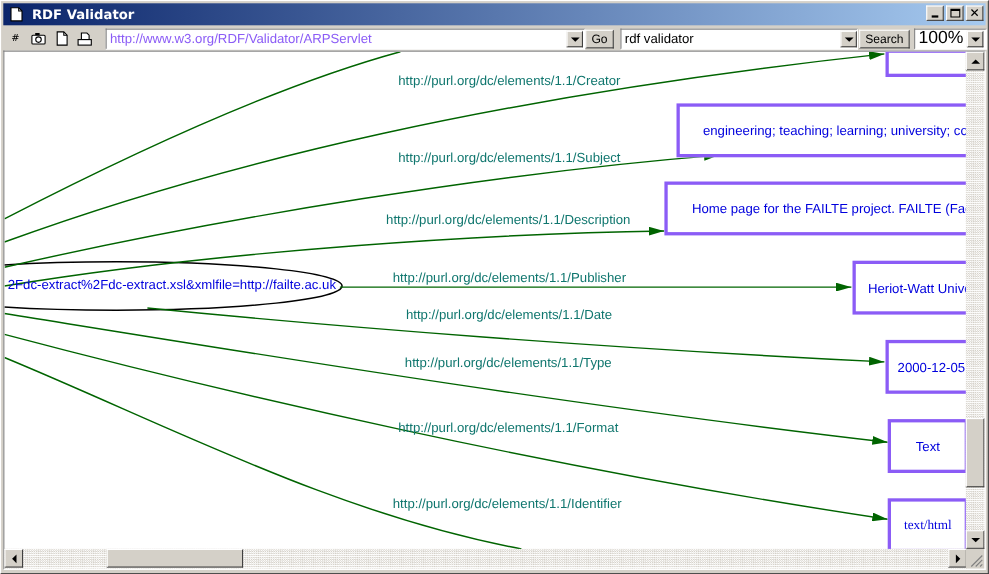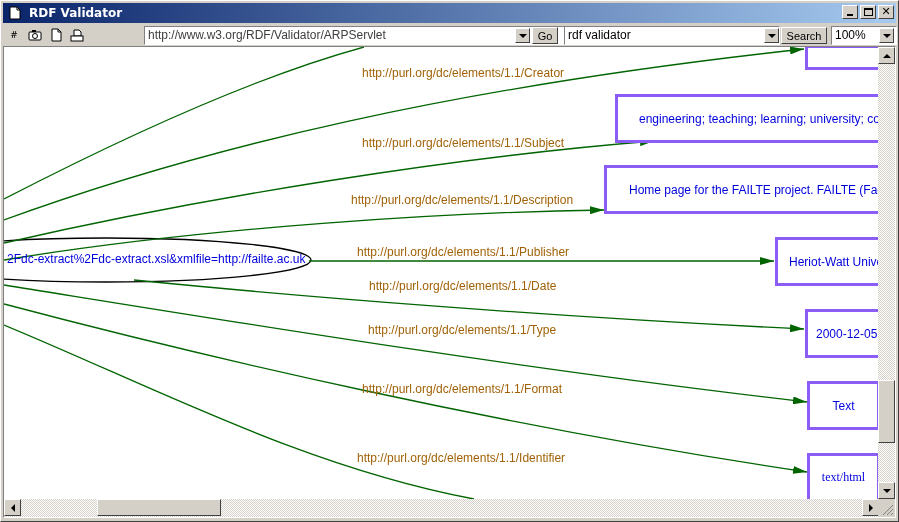--- a/index.html
+++ b/index.html
@@ -7,40 +7,40 @@
   .window { position: absolute; left: 0; top: 0; width: 899px; height: 522px; background: #d4d0c8; border: 1px solid #ffffff; border-right-color: #404040; border-bottom-color: #404040; }
   .titlebar { position: absolute; left: 2px; top: 2px; width: 893px; height: 20px; background: linear-gradient(to right, #0a246a, #a6caf0); display: flex; align-items: center; }
   .title-icon { width: 12px; height: 14px; margin-left: 6px; position: relative; }
   .title-icon svg { display: block; }
   .title-text { color: #fff; font-weight: bold; font-size: 12px; margin-left: 8px; font-family: "DejaVu Sans", sans-serif; }
   .win-btns { position: absolute; right: 2px; top: 2px; display: flex; gap: 0; }
   .win-btn { width: 16px; height: 14px; background: #d4d0c8; border: 1px solid; border-color: #fff #404040 #404040 #fff; display: flex; align-items: center; justify-content: center; font-size: 10px; font-weight: bold; color: #000; margin-left: 2px; }
   .win-btn:first-child { margin-left: 0; }
   .toolbar { position: absolute; left: 2px; top: 23px; width: 893px; height: 22px; display: flex; align-items: center; }
   .tb-icon { width: 18px; height: 18px; display: flex; align-items: center; justify-content: center; margin-left: 3px; }
-  .url-box { position: absolute; left: 93px; top: 2px; width: 436px; height: 19px; background: #fff; border: 1px solid; border-color: #808080 #fff #fff #808080; font-size: 12px; padding-left: 3px; line-height: 16px; color: #404040; margin-left: 48px; }
+  .url-box { position: absolute; left: 93px; top: 2px; width: 436px; height: 19px; background: #fff; border: 1px solid; border-color: #808080 #fff #fff #808080; font-size: 12px; padding-left: 3px; line-height: 16px; color: #8b5cf6; }
   .dd-btn { position: absolute; width: 15px; height: 15px; background: #d4d0c8; border: 1px solid; border-color: #fff #404040 #404040 #fff; display: flex; align-items: center; justify-content: center; }
   .dd-arrow { width: 0; height: 0; border-left: 4px solid transparent; border-right: 4px solid transparent; border-top: 4px solid #000; }
   .tb-button { position: absolute; height: 17px; background: #d4d0c8; border: 1px solid; border-color: #fff #404040 #404040 #fff; font-size: 11px; display: flex; align-items: center; justify-content: center; color: #000; text-align: right; }
   .search-box { position: absolute; left: 561px; top: 2px; width: 216px; height: 19px; background: #fff; border: 1px solid; border-color: #808080 #fff #fff #808080; font-size: 12px; padding-left: 3px; line-height: 16px; }
-  .zoom-box { position: absolute; left: 828px; top: 2px; width: 66px; height: 19px; background: #fff; border: 1px solid; border-color: #808080 #fff #fff #808080; font-size: 12px; padding-left: 3px; line-height: 16px; }
+  .zoom-box { position: absolute; left: 828px; top: 2px; width: 66px; height: 19px; background: #fff; border: 1px solid; border-color: #808080 #fff #fff #808080; font-size: 16px; padding-left: 3px; line-height: 16px; }
   .canvas-frame { position: absolute; left: 2px; top: 45px; width: 893px; height: 472px; border: 1px solid; border-color: #808080 #fff #fff #808080; background: #fff; overflow: hidden; }
   .graph { position: absolute; left: 0; top: 0; width: 875px; height: 452px; overflow: hidden; }
   .graph svg { position: absolute; left: 0; top: 0; }
   .vscroll { position: absolute; right: 0; top: 0; width: 17px; height: 452px; background: repeating-conic-gradient(#d4d0c8 0 25%, #fff 0 50%) 0 0/2px 2px; }
   .hscroll { position: absolute; left: 0; bottom: 0; width: 875px; height: 18px; background: repeating-conic-gradient(#d4d0c8 0 25%, #fff 0 50%) 0 0/2px 2px; }
   .sb-btn { position: absolute; width: 17px; height: 17px; background: #d4d0c8; border: 1px solid; border-color: #fff #404040 #404040 #fff; display: flex; align-items: center; justify-content: center; }
   .sb-thumb { position: absolute; background: #d4d0c8; border: 1px solid; border-color: #fff #404040 #404040 #fff; }
   .corner { position: absolute; right: 0; bottom: 0; width: 17px; height: 18px; background: #d4d0c8; }
   .tri-up { width:0;height:0;border-left:4px solid transparent;border-right:4px solid transparent;border-bottom:4px solid #000; }
   .tri-down { width:0;height:0;border-left:4px solid transparent;border-right:4px solid transparent;border-top:4px solid #000; }
   .tri-left { width:0;height:0;border-top:4px solid transparent;border-bottom:4px solid transparent;border-right:4px solid #000; }
   .tri-right { width:0;height:0;border-top:4px solid transparent;border-bottom:4px solid transparent;border-left:4px solid #000; }
   .node-box { position: absolute; border: 3px solid #8b5cf6; background: #fff; display: flex; align-items: center; justify-content: center; font-size: 12px; color: #0000dd; white-space: nowrap; overflow: hidden; }
-  .edge-label { position: absolute; font-size: 12px; color: #a16207; white-space: nowrap; }
+  .edge-label { position: absolute; font-size: 12px; color: #0f766e; white-space: nowrap; }
   .subject-label { position: absolute; left: 3px; top: 205px; font-size: 12px; color: #0000dd; white-space: nowrap; }
 </style>
 </head>
 <body>
 
 <div class="window">
   <div class="titlebar">
     <span class="title-icon">
       <svg width="12" height="14" viewBox="0 0 12 14">
           <path d="M1 1h7l3 3v9H1z" fill="#fff" stroke="#000" stroke-width="1"></path>

